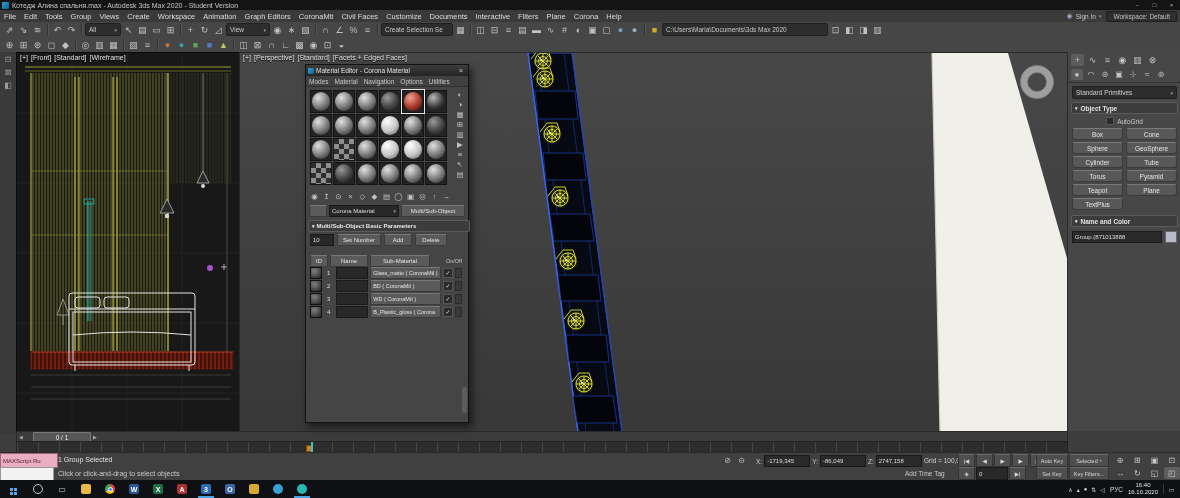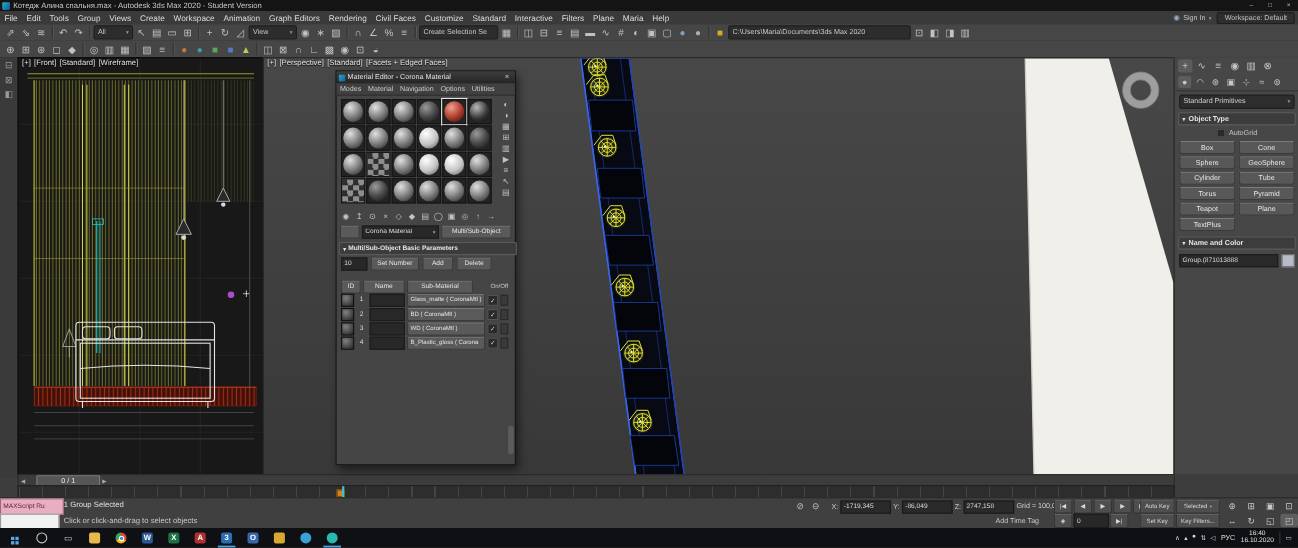--- a/index.html
+++ b/index.html
@@ -188,28 +188,28 @@
     <div id="menu-items">
         <span class="menu-item">File</span>
         <span class="menu-item">Edit</span>
         <span class="menu-item">Tools</span>
         <span class="menu-item">Group</span>
         <span class="menu-item">Views</span>
         <span class="menu-item">Create</span>
         <span class="menu-item">Workspace</span>
         <span class="menu-item">Animation</span>
         <span class="menu-item">Graph Editors</span>
-        <span class="menu-item">Rendering</span>
+        <span class="menu-item">CoronaMtl</span>
         <span class="menu-item">Civil Faces</span>
         <span class="menu-item">Customize</span>
-        <span class="menu-item">Standard</span>
+        <span class="menu-item">Documents</span>
         <span class="menu-item">Interactive</span>
         <span class="menu-item">Filters</span>
         <span class="menu-item">Plane</span>
-        <span class="menu-item">Maria</span>
+        <span class="menu-item">Corona</span>
         <span class="menu-item">Help</span>
       </div>
     <div class="menu-right">
       <span class="signin">
         <span class="dot">◉</span>
         <span>Sign In</span>
         <span style="font-size:5px;color:#999">▾</span>
       </span>
       <span class="workspace-box">
         <span>Workspace: Default</span>

